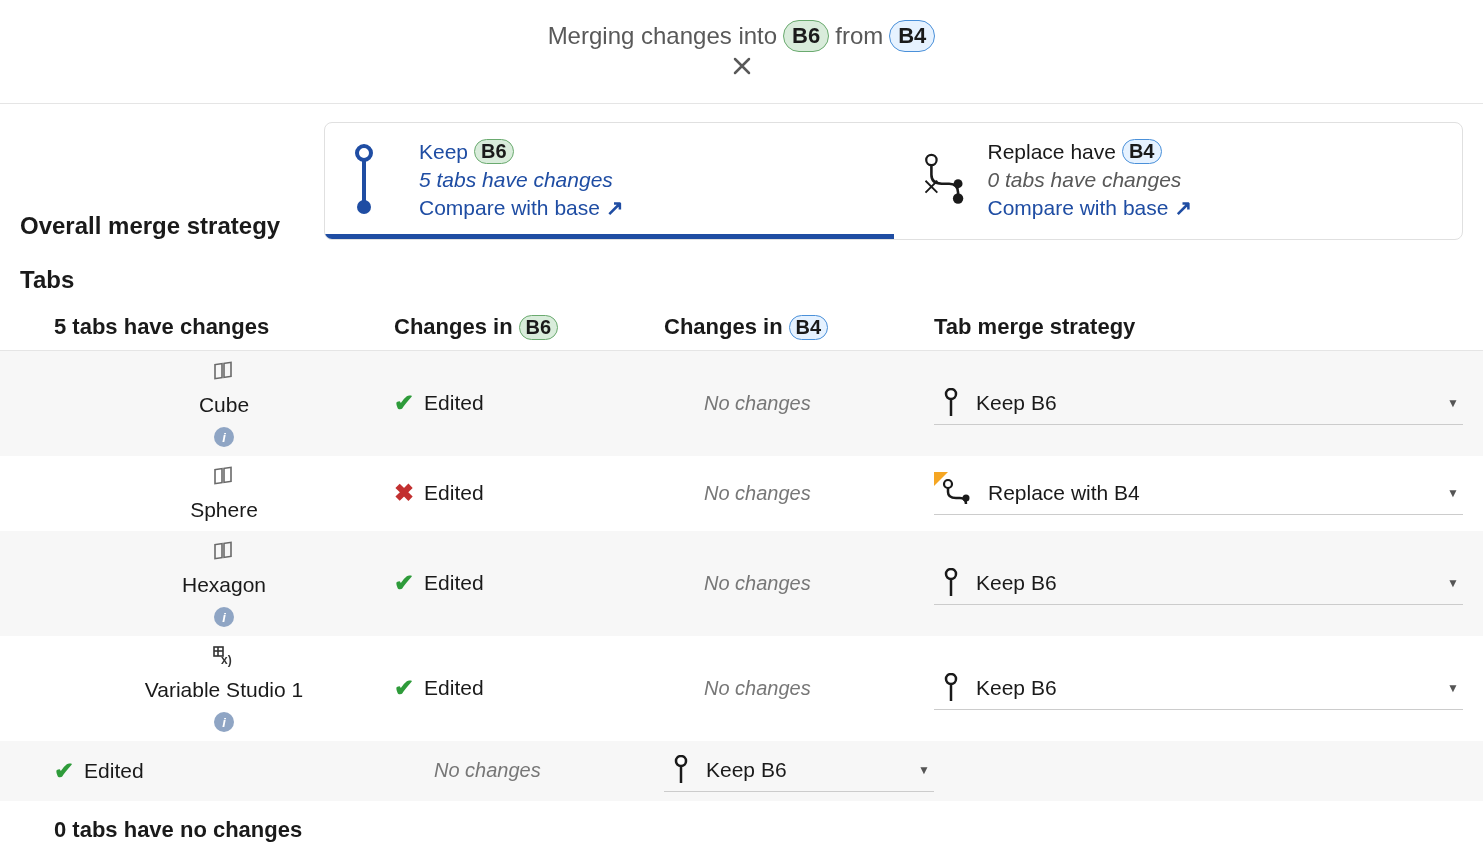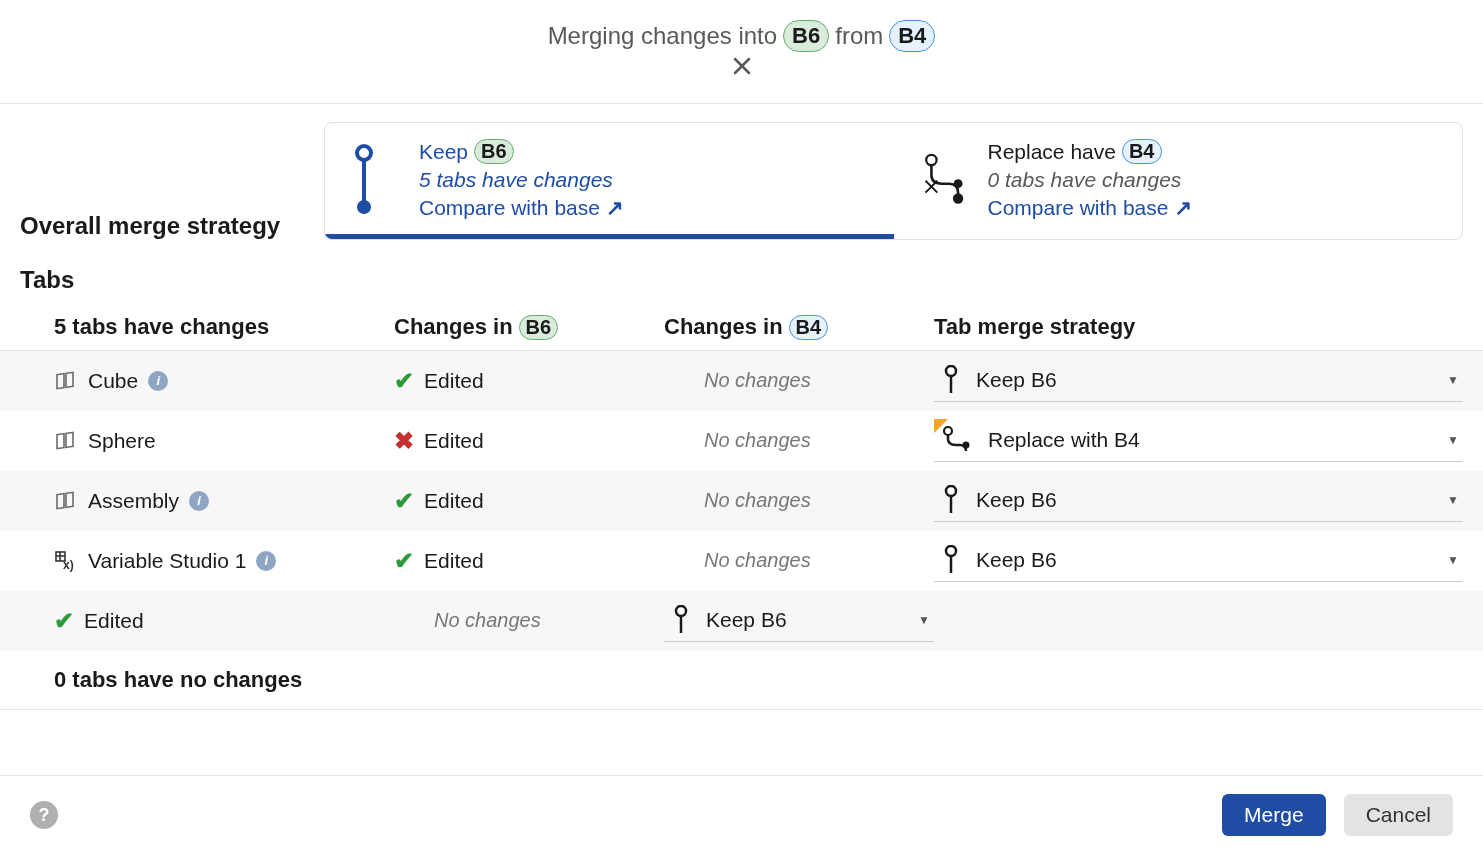--- a/index.html
+++ b/index.html
@@ -144,20 +144,21 @@
       padding: 8px 20px 8px 54px;
       align-items: center;
       border-bottom: 1px solid transparent;
     }
     .tab-row.alt { background: #f7f7f7; }
     .tab-name {
       display: flex;
       align-items: center;
       gap: 10px;
       font-size: 21px;
+      flex-direction: column;
     }
     .info-icon {
       width: 20px;
       height: 20px;
       border-radius: 50%;
       background: #8fa5c4;
       color: #fff;
       display: inline-flex;
       align-items: center;
       justify-content: center;
@@ -392,21 +393,21 @@
     <div class="tab-row alt">
       <div class="tab-name">
         <span class="tab-icon">
           <svg width="24" height="24" viewBox="0 0 24 24">
             <g fill="none" stroke="#6a6a6a" stroke-width="1.6">
               <rect x="3" y="6" width="7" height="14" transform="skewY(-8)"></rect>
               <rect x="12" y="6" width="7" height="14" transform="skewY(-8)"></rect>
             </g>
           </svg>
         </span>
-        <span>Assembly</span>
+        <span>Hexagon</span>
         <span class="info-icon">i</span>
       </div>
       <div class="status-col">
         <span class="check-icon">✔</span>
         <span>Edited</span>
       </div>
       <div class="no-changes">No changes</div>
       <div class="strategy-select">
         <span class="left">
           <span class="tab-icon">

